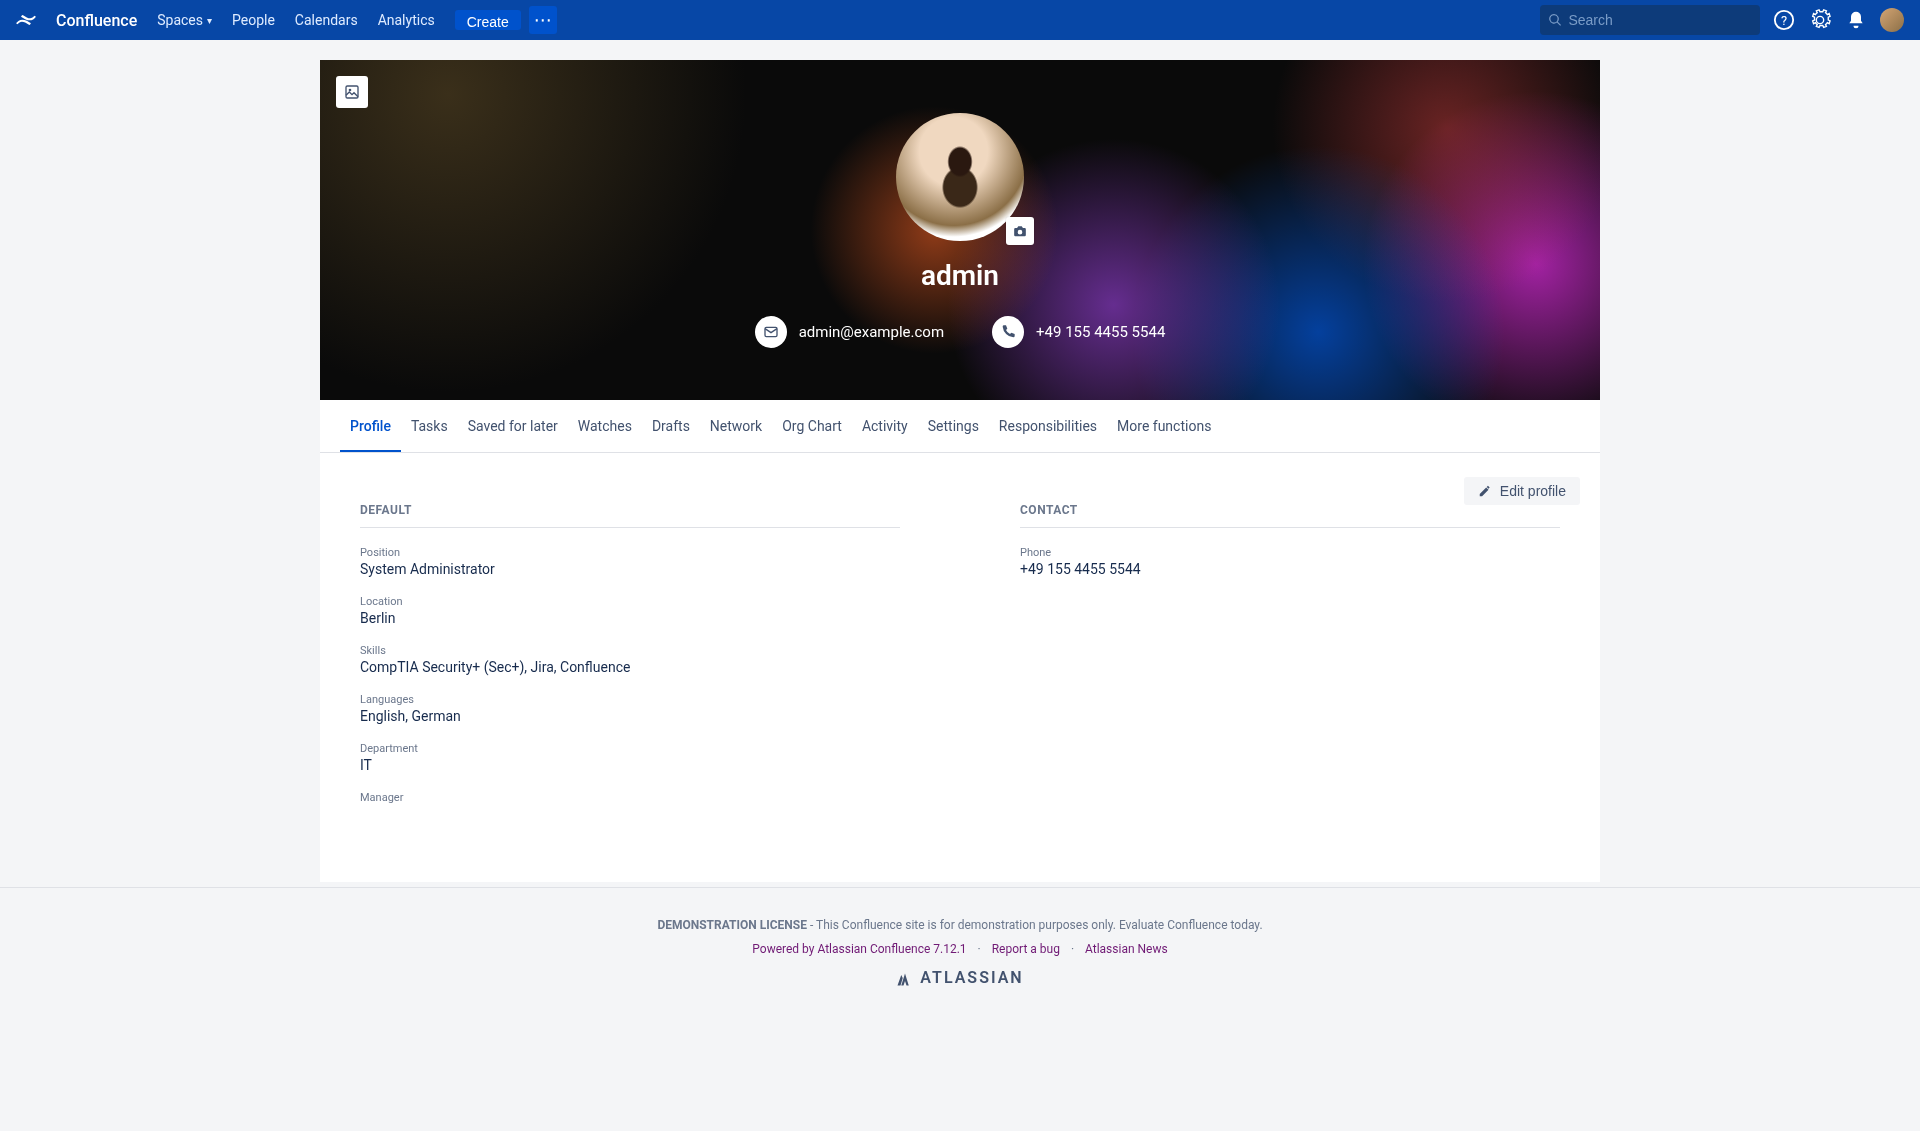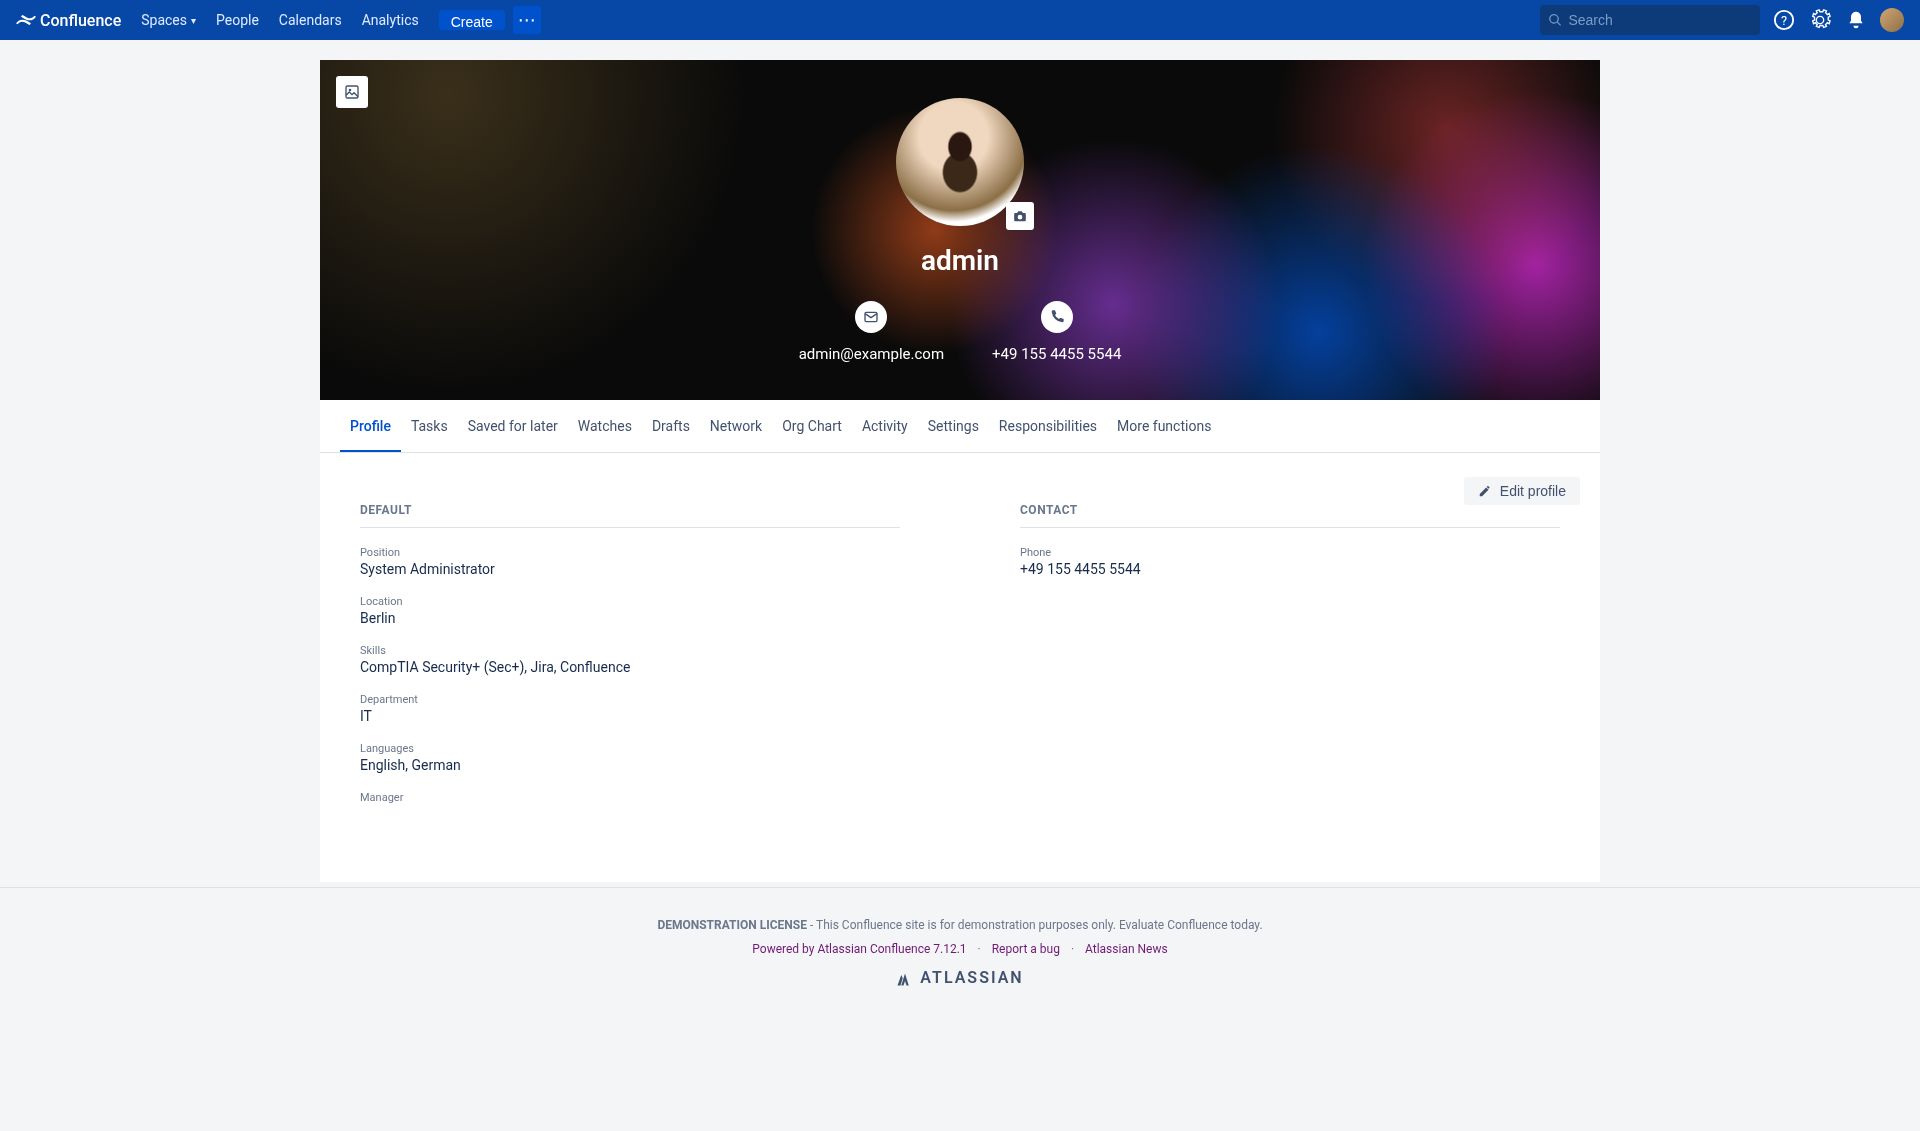--- a/index.html
+++ b/index.html
@@ -8,21 +8,21 @@
   
   .topnav {
     background: #0747a6;
     height: 40px;
     display: flex;
     align-items: center;
     padding: 0 16px;
     position: relative;
   }
   .topnav-left { display: flex; align-items: center; gap: 4px; }
-  .logo { display: flex; align-items: center; color: #fff; font-weight: 500; font-size: 16px; margin-right: 8px; }
+  .logo { display: flex; align-items: center; color: #fff; font-weight: 500; font-size: 16px; margin-right: 8px; gap: 16px; }
   .logo svg { margin-right: 4px; }
   .nav-item { color: #deebff; font-size: 14px; padding: 0 8px; cursor: pointer; display: flex; align-items: center; height: 40px; }
   .nav-item .chev { margin-left: 4px; font-size: 10px; }
   .create-btn { background: #0052cc; color: #fff; border: none; padding: 4px 12px; border-radius: 3px; font-size: 14px; font-weight: 500; cursor: pointer; margin-left: 8px; height: 20px; }
   .more-btn { background: #0052cc; color: #fff; border: none; width: 28px; height: 28px; border-radius: 3px; cursor: pointer; margin-left: 4px; font-size: 18px; display: flex; align-items: center; justify-content: center; }
   
   .topnav-right { margin-left: auto; display: flex; align-items: center; gap: 12px; }
   .search-box { background: #0d3b7a; border-radius: 4px; display: flex; align-items: center; padding: 0 8px; height: 30px; width: 220px; }
   .search-box svg { fill: #7a9cc7; }
   .search-box input { background: transparent; border: none; color: #deebff; font-size: 14px; margin-left: 6px; outline: none; width: 100%; }
@@ -73,21 +73,21 @@
   }
   .avatar-cam {
     position: absolute; right: -10px; bottom: -4px;
     width: 28px; height: 28px; background: #fff; border-radius: 3px;
     display: flex; align-items: center; justify-content: center;
     box-shadow: 0 0 2px rgba(0,0,0,0.2);
     cursor: pointer;
   }
   .profile-name { color: #fff; font-size: 28px; font-weight: 600; margin-top: 18px; }
   .contact-row { display: flex; gap: 48px; margin-top: 24px; }
-  .contact-item { display: flex; align-items: center; gap: 12px; color: #fff; font-size: 15px; flex-direction: column; }
+  .contact-item { display: flex; align-items: center; gap: 12px; color: #fff; font-size: 15px; }
   .contact-icon { width: 32px; height: 32px; background: #fff; border-radius: 50%; display: flex; align-items: center; justify-content: center; }
   
   
   .content-card { background: #fff; }
   .tabs { display: flex; gap: 0; padding: 0 20px; border-bottom: 1px solid #dfe1e6; }
   .tab { padding: 18px 10px 16px; font-size: 14px; color: #42526e; cursor: pointer; border-bottom: 2px solid transparent; }
   .tab.active { color: #0052cc; border-bottom-color: #0052cc; font-weight: 500; }
   
   
   .content { padding: 20px 40px 60px; position: relative; }
@@ -241,26 +241,26 @@
           </div>
           <div class="field">
             <div class="field-label">Location</div>
             <div class="field-value">Berlin</div>
           </div>
           <div class="field">
             <div class="field-label">Skills</div>
             <div class="field-value">CompTIA Security+ (Sec+), Jira, Confluence</div>
           </div>
           <div class="field">
+            <div class="field-label">Languages</div>
+            <div class="field-value">English, German</div>
+          </div>
+          <div class="field">
             <div class="field-label">Department</div>
             <div class="field-value">IT</div>
-          </div>
-          <div class="field">
-            <div class="field-label">Languages</div>
-            <div class="field-value">English, German</div>
           </div>
           <div class="field">
             <div class="field-label">Manager</div>
             <div class="field-value"></div>
           </div>
         </div>
 
         <div class="section">
           <div class="section-title">CONTACT</div>
           <div class="field">

